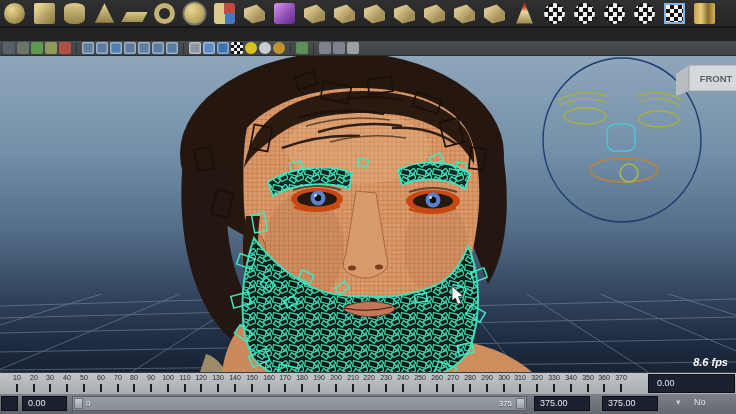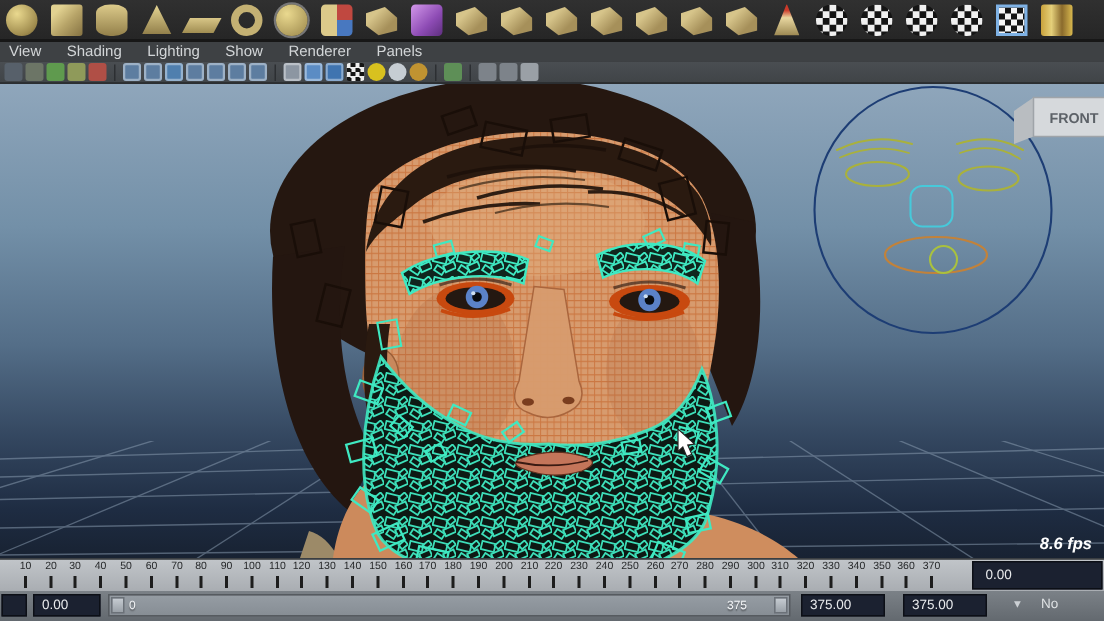--- a/index.html
+++ b/index.html
@@ -71,21 +71,21 @@
   .f-start{left:22px;width:45px;}
   .f-rend{left:534px;width:56px;}
   .f-aend{left:602px;width:56px;}
   .rslider{position:absolute;left:72px;top:2px;width:455px;height:15px;
          background:linear-gradient(#959ca3,#878e95);border:1px solid #565b60;
          box-sizing:border-box;}
   .rs-handle{position:absolute;top:1px;bottom:1px;width:9px;
          background:linear-gradient(#c6ccd2,#9aa1a8);border:1px solid #6b7178;box-sizing:border-box;}
   .rs-l{left:1px;} .rs-r{right:1px;}
   .rs-num{position:absolute;top:0;font-size:8px;color:#f2f4f6;line-height:14px;text-shadow:0 1px 1px rgba(0,0,0,.4);}
-  .rs-n0{left:13px;} .rs-n375{right:28px;}
+  .rs-n0{left:13px;} .rs-n375{right:14px;}
   .cs-arrow{position:absolute;left:676px;top:3px;font-size:9px;color:#ccd0d4;}
   .cs-label{position:absolute;left:694px;top:3px;font-size:9px;color:#dfe2e4;white-space:nowrap;}
 </style>
 </head>
 <body>
 
 <div id="root">
 
   <div class="shelf" id="shelf">
       <div class="s-icon t-sph"></div>
@@ -107,28 +107,20 @@
       <div class="s-icon t-tool"></div>
       <div class="s-icon t-red"></div>
       <div class="s-icon t-chk"></div>
       <div class="s-icon t-chk"></div>
       <div class="s-icon t-chk"></div>
       <div class="s-icon t-chk"></div>
       <div class="s-icon t-cki"></div>
       <div class="s-icon t-rmp"></div>
     </div>
 
-  <div class="panel-menubar" id="menubar">
-      <span class="pm-item">View</span>
-      <span class="pm-item">Shading</span>
-      <span class="pm-item">Lighting</span>
-      <span class="pm-item">Show</span>
-      <span class="pm-item">Renderer</span>
-      <span class="pm-item">Panels</span>
-    </div>
 
   <div class="panel-toolbar" id="ptoolbar">
       <div class="pt-icon" style="background: rgb(87, 96, 106);"></div>
       <div class="pt-icon" style="background: rgb(108, 117, 102);"></div>
       <div class="pt-icon" style="background: rgb(95, 154, 78);"></div>
       <div class="pt-icon" style="background: rgb(143, 154, 90);"></div>
       <div class="pt-icon" style="background: rgb(176, 79, 70);"></div>
       <div class="pt-sep"></div>
       <div class="pt-icon pt-framed" style="background: rgb(93, 125, 160);"></div>
       <div class="pt-icon pt-framed" style="background: rgb(93, 125, 160);"></div>

